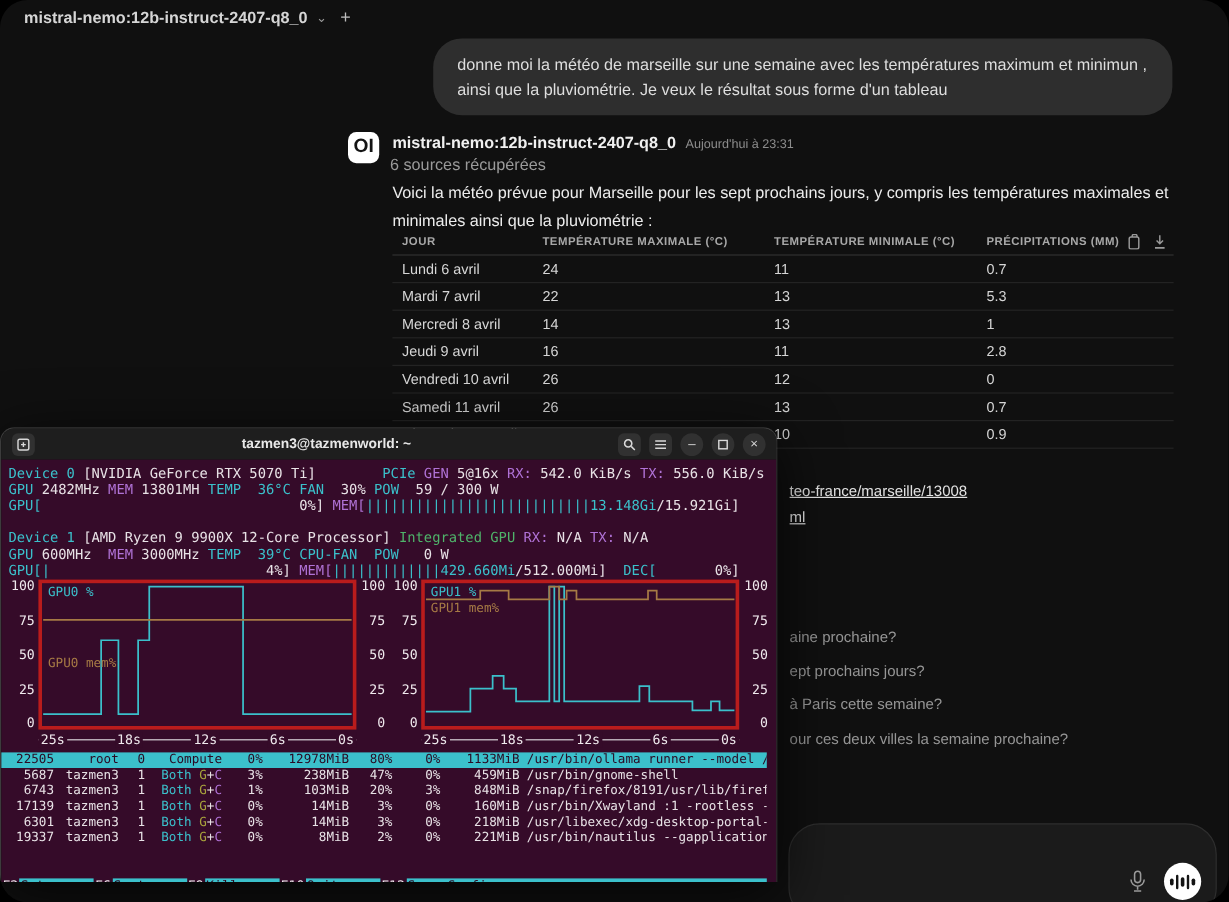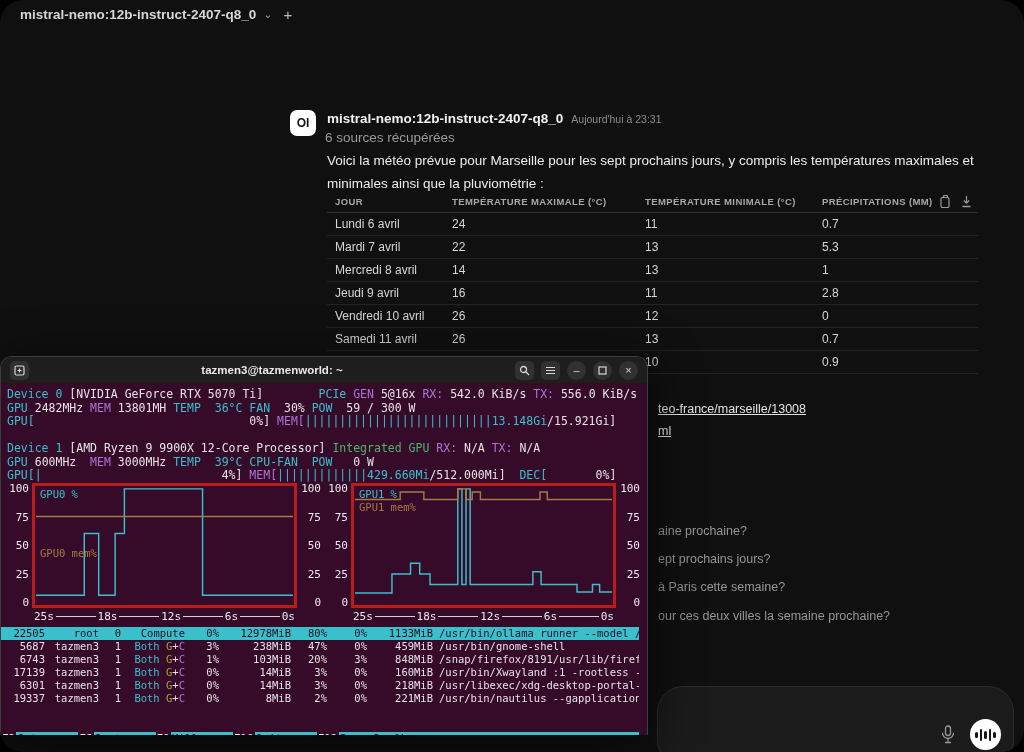--- a/index.html
+++ b/index.html
@@ -11,21 +11,21 @@
   .app-header { position:absolute; top:0; left:0; right:0; height:28px; display:flex; align-items:center;
                 gap:7px; padding-left:20px; color:#d6d6d6; font-size:13.5px; font-weight:600; }
   .app-header .chev { color:#9a9a9a; font-size:11px; font-weight:400; }
   .app-header .plus { color:#bdbdbd; font-size:15px; font-weight:400; margin-left:4px; }
 
   .user-bubble { position:absolute; top:32px; right:47px; max-width:616px; background:#2e2e2e;
                  border-radius:24px; padding:11px 20px; color:#dedede; font-size:13.5px; line-height:21px; }
 
   .avatar { position:absolute; left:290px; top:110px; width:26px; height:26px; background:#fff;
             border-radius:7px; display:flex; align-items:center; justify-content:center;
-            color:#141414; font-weight:700; font-size:12px; letter-spacing:0; }
+            color:#141414; font-weight:700; font-size:16px; letter-spacing:0; }
   .asst-namerow { position:absolute; left:327px; top:111px; display:flex; align-items:baseline; gap:8px; }
   .asst-name { color:#f0f0f0; font-size:13.5px; font-weight:700; }
   .asst-time { color:#8d8d8d; font-size:10.5px; }
   .sources { position:absolute; left:325px; top:130px; color:#9a9a9a; font-size:13.5px; }
   .intro { position:absolute; left:327px; top:149px; width:655px; color:#ececec; font-size:13.5px; line-height:23px; }
 
   .wtable { position:absolute; left:327px; top:191px; width:651px; }
   .wt-row, .wt-header { display:grid; grid-template-columns:125px 193px 177px 1fr; align-items:center; }
   .wt-header { height:22px; color:#a8a8a8; font-size:9.5px; font-weight:700; letter-spacing:.4px;
                border-bottom:1px solid #303030; text-transform:uppercase; }
@@ -97,20 +97,21 @@
 <body>
 
 <div class="screen">
 
   <div class="app-header">
     <span>mistral-nemo:12b-instruct-2407-q8_0</span>
     <span class="chev">⌄</span>
     <span class="plus">+</span>
   </div>
 
+  <div class="user-bubble">donne moi la météo de marseille sur une semaine avec les températures maximum et minimun , ainsi que la pluviométrie. Je veux le résultat sous forme d'un tableau</div>
 
   <div class="avatar">OI</div>
   <div class="asst-namerow">
     <span class="asst-name">mistral-nemo:12b-instruct-2407-q8_0</span>
     <span class="asst-time">Aujourd'hui à 23:31</span>
   </div>
   <div class="sources">6 sources récupérées</div>
   <div class="intro">Voici la météo prévue pour Marseille pour les sept prochains jours, y compris les températures maximales et minimales ainsi que la pluviométrie :</div>
 
   <div class="wtable">

